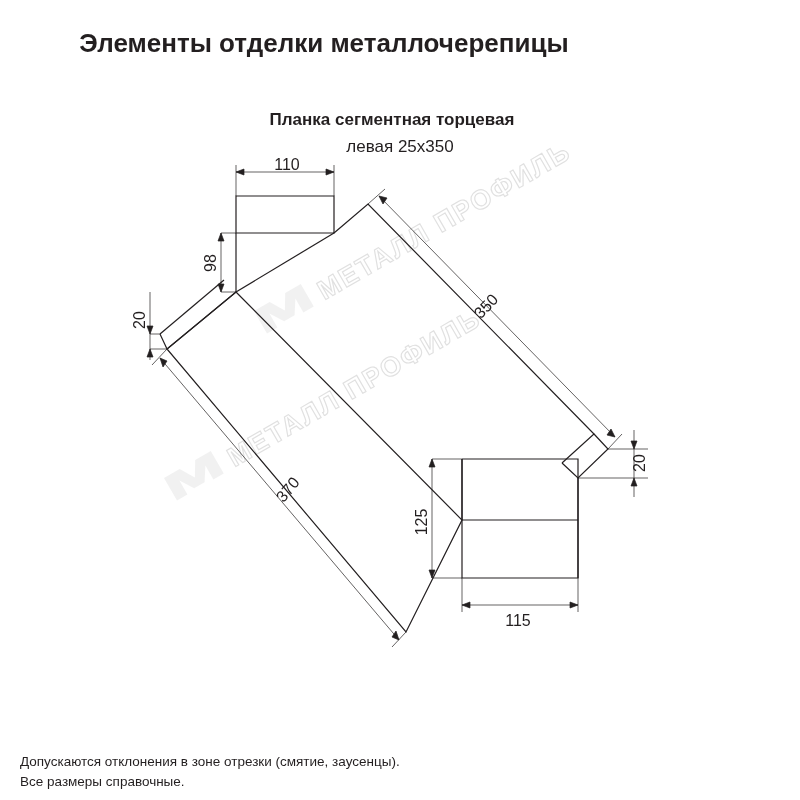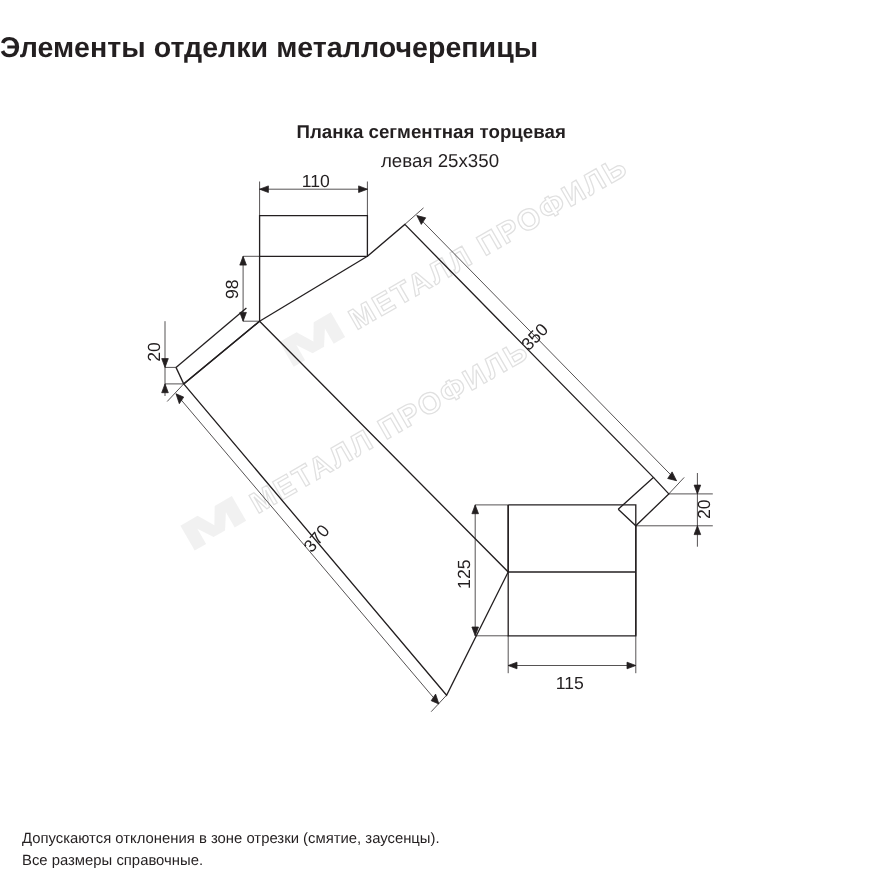--- a/index.html
+++ b/index.html
@@ -19,20 +19,21 @@
     position: absolute;
     left: 0; top: 0;
     width: 800px;
     height: 800px;
   }
   .title {
     position: absolute;
     left: 0;
     top: 28px;
     width: 648px;
+    text-align: center;
     font-size: 26px;
     font-weight: bold;
     letter-spacing: 0px;
   }
   .subtitle-1 {
     position: absolute;
     left: 0;
     top: 110px;
     width: 784px;
     text-align: center;

